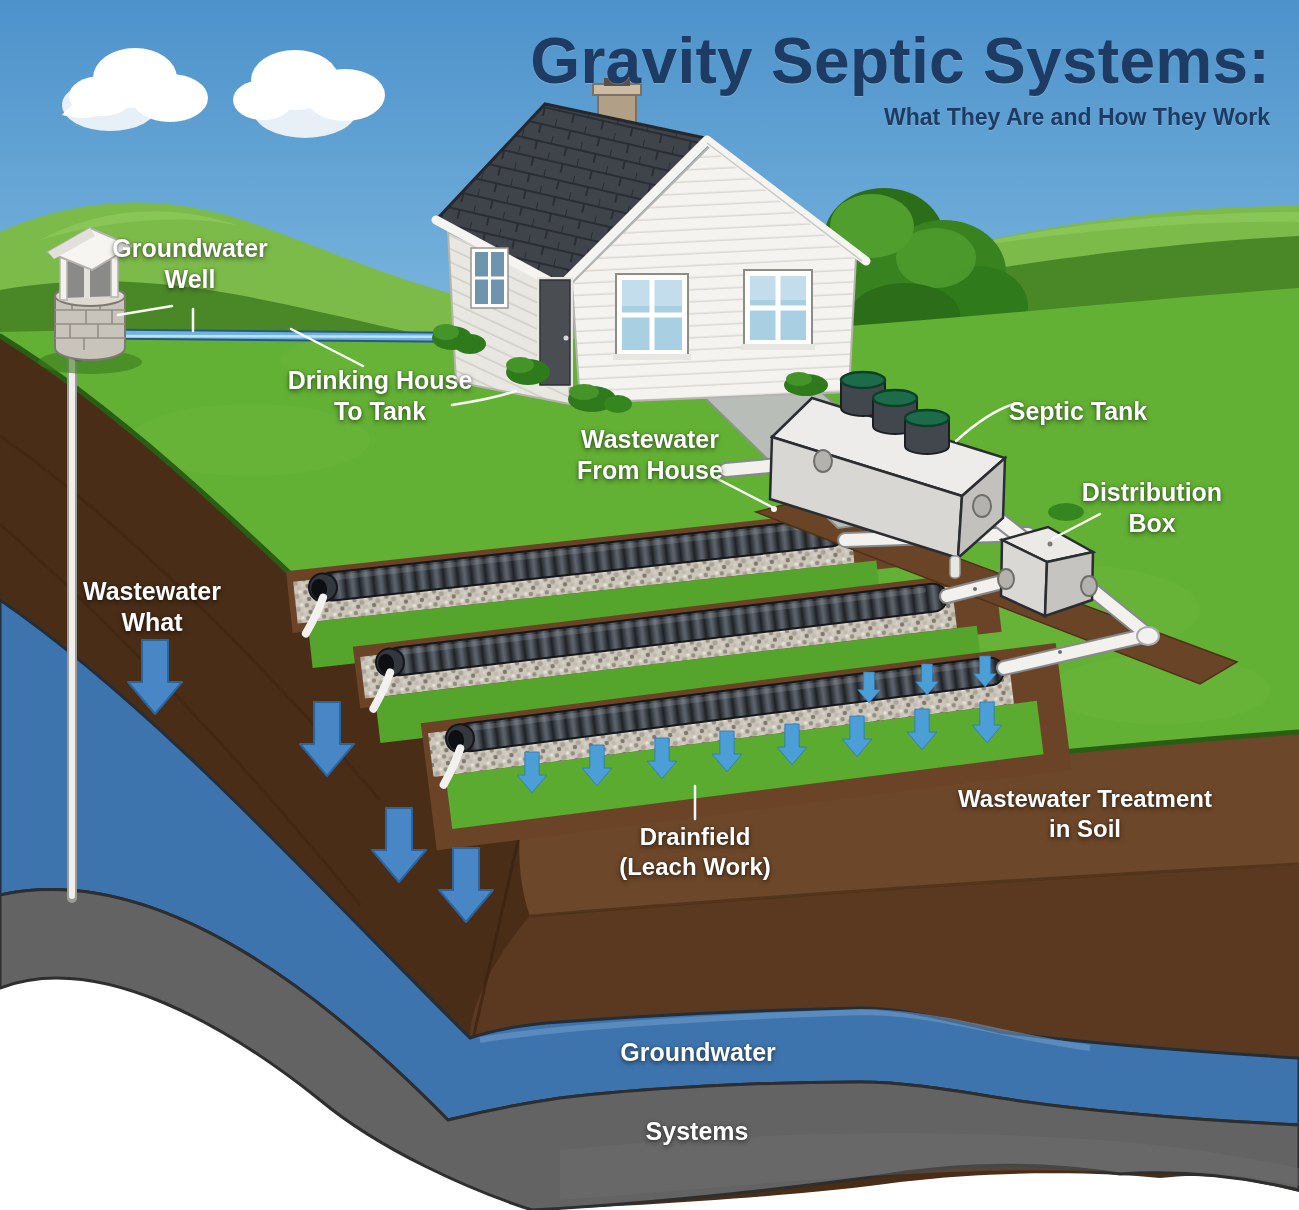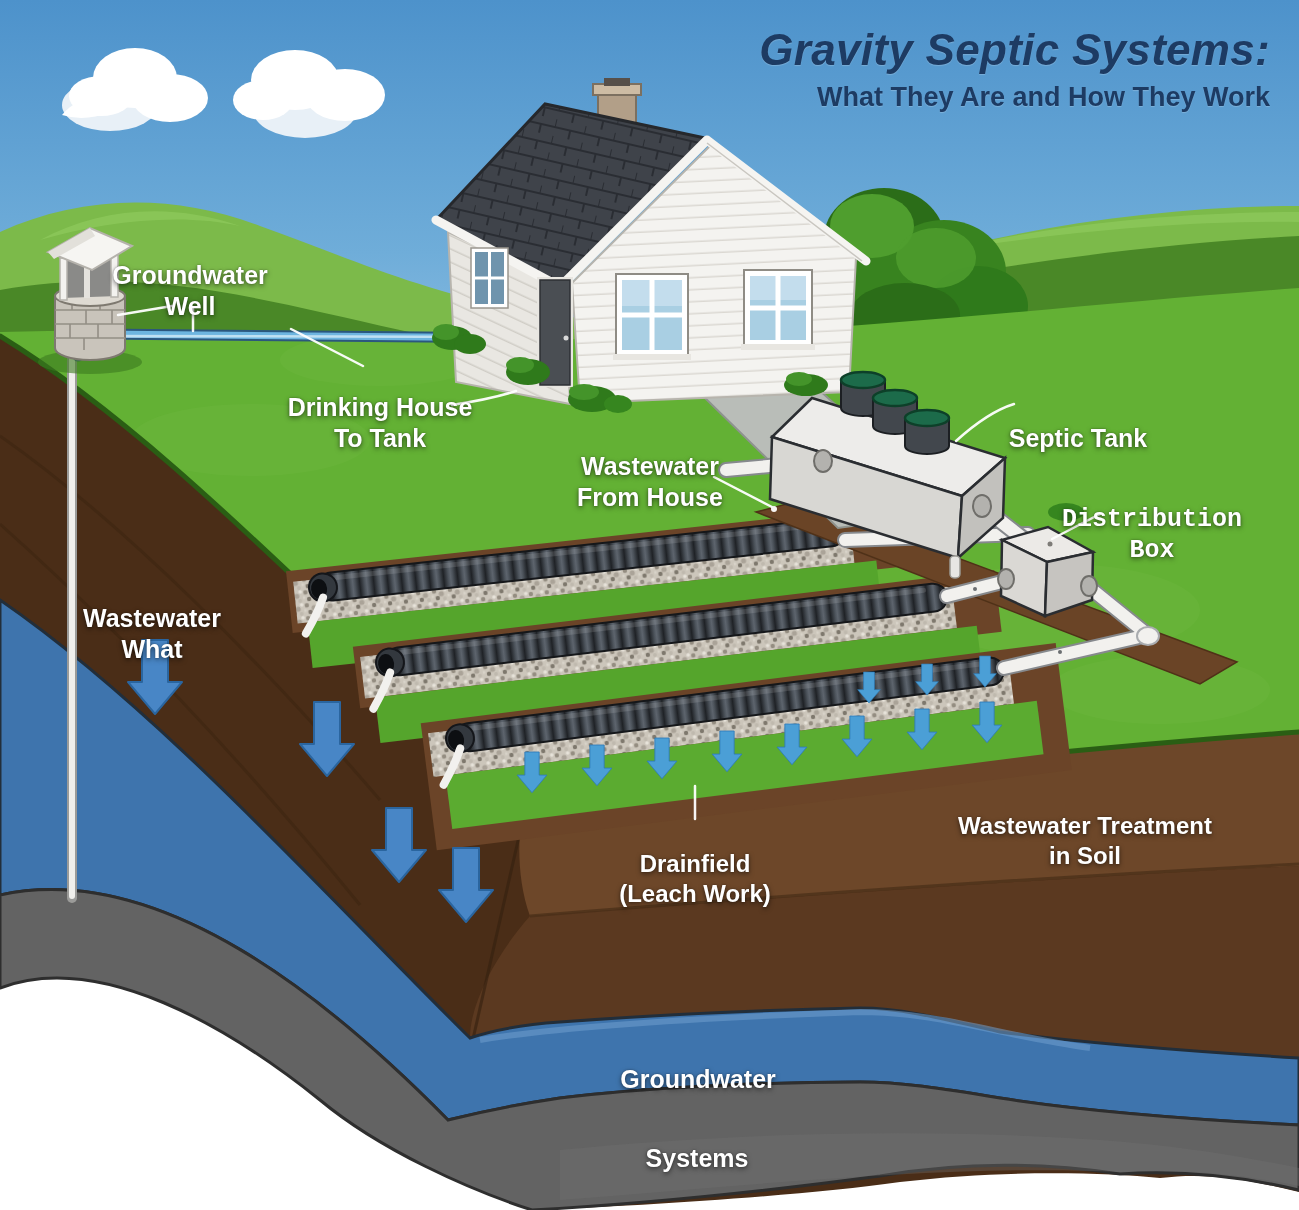--- a/index.html
+++ b/index.html
@@ -1,27 +1,27 @@
 <!DOCTYPE html>
 <html><head>
 <meta charset="utf-8">
 <style>
   html,body{margin:0;padding:0;background:#ffffff;}
   .stage{position:relative;width:1299px;height:1210px;overflow:hidden;background:#ffffff;
          font-family:"Liberation Sans",sans-serif;}
   .stage svg{position:absolute;left:0;top:0;}
   .lbl{position:absolute;transform:translateX(-50%);text-align:center;color:#ffffff;
        font-weight:bold;font-size:25px;line-height:1.24;white-space:nowrap;
-       text-shadow:0 2px 5px rgba(0,0,0,.5), 0 0 2px rgba(0,0,0,.35);z-index:5;margin-top:27px;}
+       text-shadow:0 2px 5px rgba(0,0,0,.5), 0 0 2px rgba(0,0,0,.35);z-index:5;}
   .lbl span{display:block;}
   .lbl.small{font-size:24px;}
   .title{position:absolute;right:29px;top:26px;text-align:right;color:#1d3b63;font-weight:bold;
          z-index:5;text-shadow:0 1px 1px rgba(255,255,255,.2);}
-  .title .t1{font-size:44px;letter-spacing:.3px;line-height:1.1;font-style:italic;}
-  .title .t2{font-size:27px;margin-top:9px;line-height:1.1;}
+  .title .t1{font-size:64px;letter-spacing:.3px;line-height:1.1;}
+  .title .t2{font-size:23px;margin-top:9px;line-height:1.1;}
 </style>
 </head>
 <body>
 
 <div class="stage">
 
 <svg width="1299" height="1210" viewBox="0 0 1299 1210">
   <defs>
     <linearGradient id="sky" x1="0" y1="0" x2="0" y2="1">
       <stop offset="0" stop-color="#4d92cb"></stop>
@@ -340,21 +340,21 @@
 
 <div class="lbl" style="left:650px;top:424px;">
   <span>Wastewater</span>
   <span>From House</span>
 </div>
 
 <div class="lbl" style="left:1078px;top:396px;">
   <span>Septic Tank</span>
 </div>
 
-<div class="lbl" style="left:1152px;top:477px;font-family:Liberation Mono, monospace;">
+<div class="lbl" style="left:1152px;top:477px;">
   <span>Distribution</span>
   <span>Box</span>
 </div>
 
 <div class="lbl" style="left:152px;top:576px;">
   <span>Wastewater</span>
   <span>What</span>
 </div>
 
 <div class="lbl small" style="left:695px;top:822px;">

